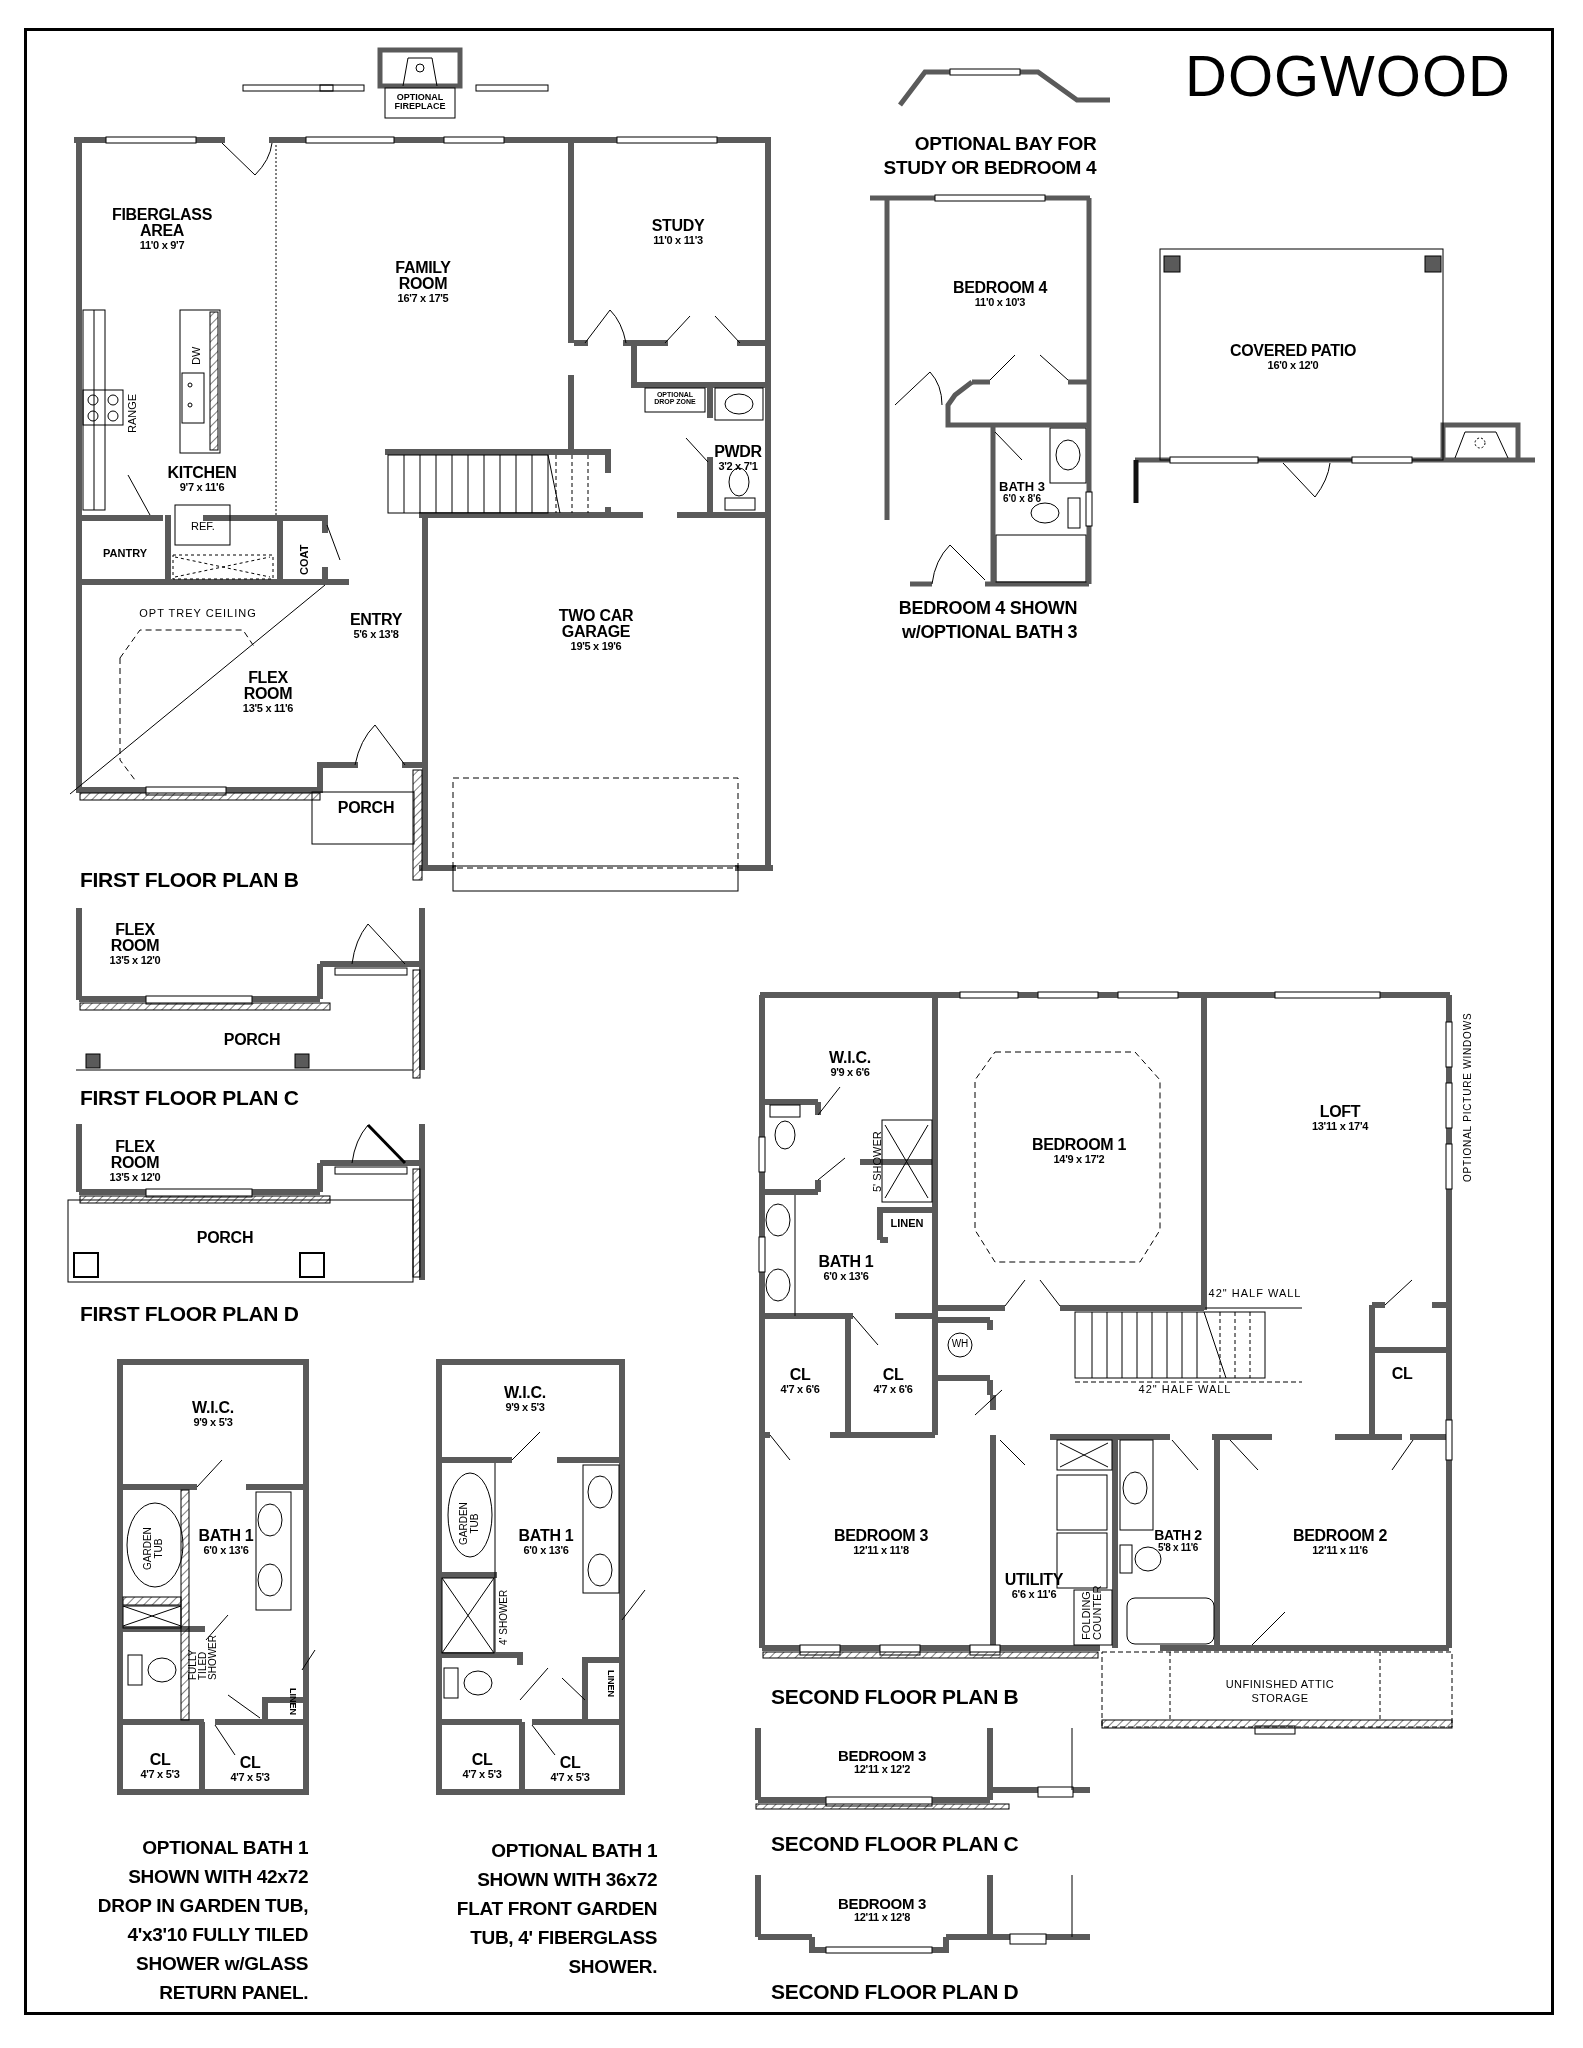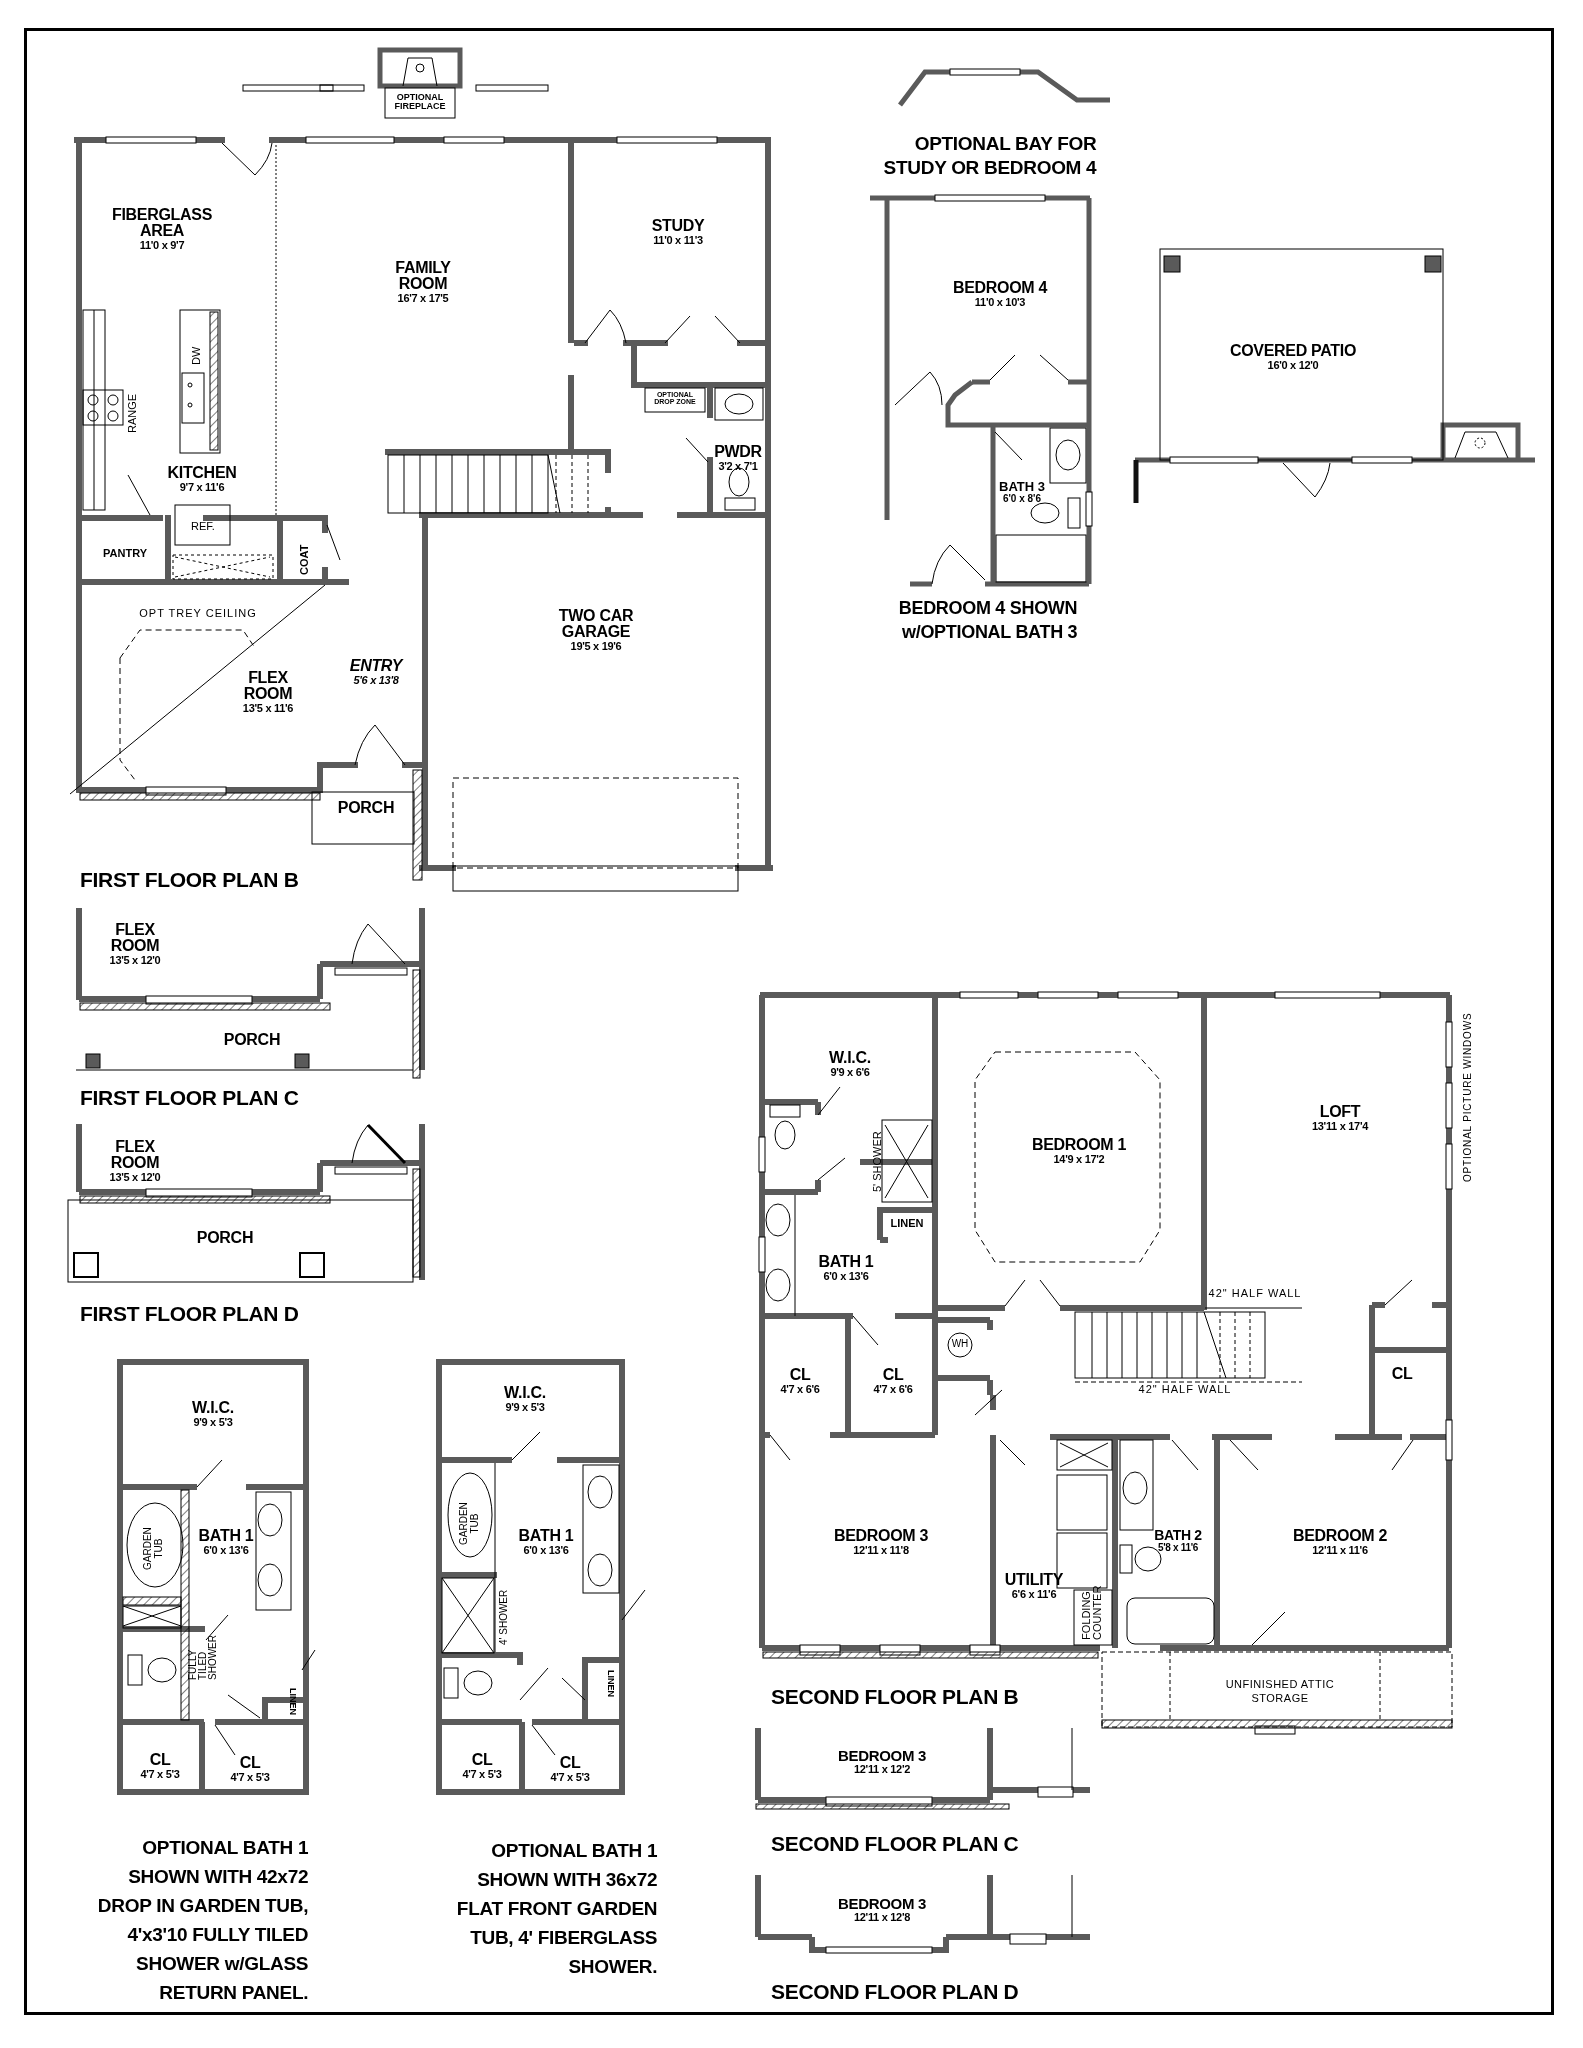--- a/index.html
+++ b/index.html
@@ -16,20 +16,21 @@
   .vert{position:absolute;font-size:11px;white-space:nowrap;transform-origin:left top;transform:rotate(-90deg);}
   .vert-b{font-weight:bold;}
   .vert-r{transform:rotate(90deg);}
   #title{position:absolute;left:1185px;top:42px;font-size:58px;font-weight:normal;letter-spacing:1px;}
 </style>
 </head>
 <body>
 
 <div id="canvas">
   <div id="frame"></div>
+  <div id="title">DOGWOOD</div>
 
   <svg class="plan" width="1583" height="2048" viewBox="0 0 1583 2048">
     <defs>
       <pattern id="hatch" width="6" height="6" patternUnits="userSpaceOnUse" patternTransform="rotate(45)">
         <line x1="0" y1="0" x2="0" y2="6" stroke="#000" stroke-width="1"></line>
       </pattern>
     </defs>
     <g fill="none" stroke="#5a5a5a" stroke-width="6" stroke-linecap="square">
 
       <line x1="77" y1="140" x2="222" y2="140"></line>
@@ -512,21 +513,21 @@
   </div>
   <div class="lbl" style="left:675px;top:391px;font-size:7px;">
     <span>OPTIONAL</span><br>
     <span>DROP ZONE</span>
   </div>
   <div class="lbl" style="left:125px;top:548px;font-size:11px;">PANTRY</div>
   <div class="lbl thin" style="left:203px;top:521px;font-size:11px;letter-spacing:0;">REF.</div>
   <div class="vert vert-b" style="left:298px;top:575px;">COAT</div>
   <div class="vert" style="left:126px;top:433px;">RANGE</div>
   <div class="vert" style="left:190px;top:365px;">DW</div>
-  <div class="lbl rm" style="left:376px;top:658px;font-style:italic;">
+  <div class="lbl rm" style="left:376px;top:612px;">
     <span>ENTRY</span>
     <span class="dim">5'6 x 13'8</span>
   </div>
   <div class="lbl rm" style="left:268px;top:670px;">
     <span>FLEX</span><br>
     <span>ROOM</span>
     <span class="dim">13'5 x 11'6</span>
   </div>
   <div class="lbl thin" style="left:198px;top:608px;font-size:11px;">OPT TREY CEILING</div>
   <div class="lbl rm" style="left:596px;top:608px;">

